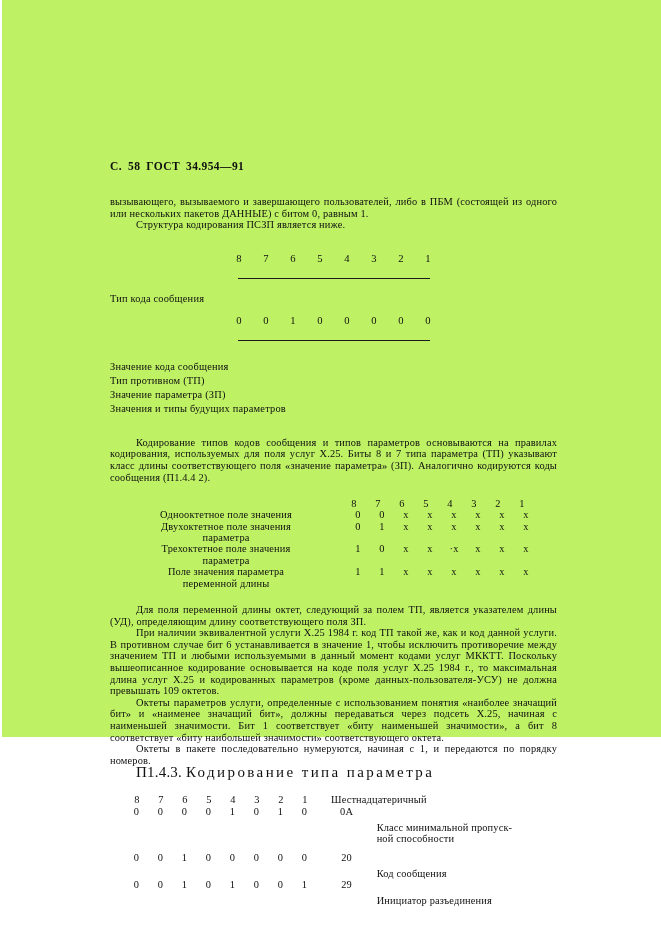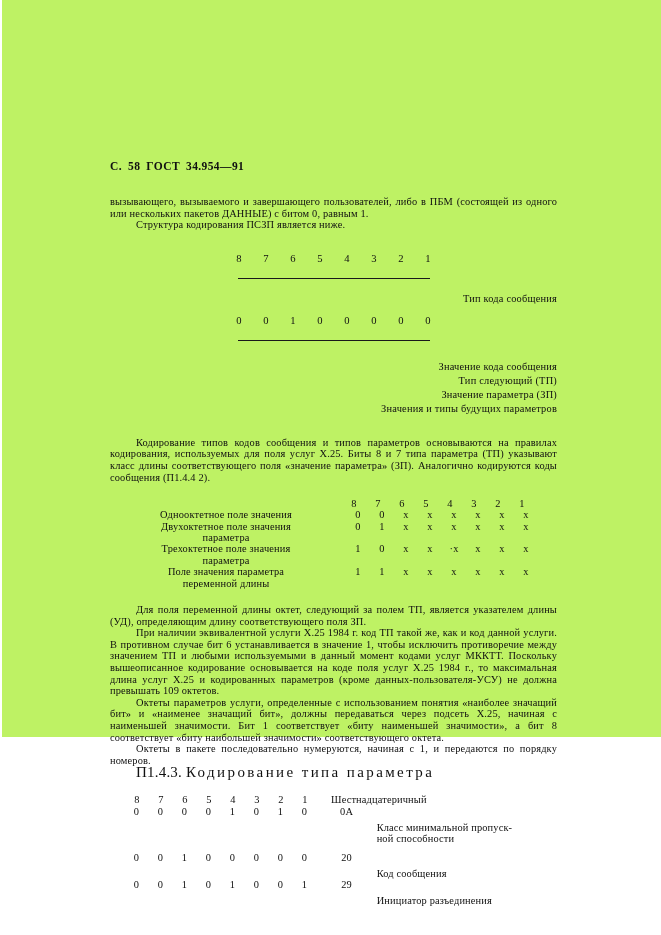--- a/index.html
+++ b/index.html
@@ -72,21 +72,21 @@
     width: 27px;
     text-align: center;
   }
   .bitdiagram .rule {
     height: 1px;
     background: #1a1a1a;
     width: 192px;
     margin: 4px auto 4px auto;
   }
   .centered-line {
-    text-align: right;
+    text-align: left;
     font-size: 10.4px;
     line-height: 13px;
     letter-spacing: 0.2px;
     font-family: Liberation Serif, serif;
   }
 
   
   .caption-stack .centered-line { line-height: 14px; }
 
   
@@ -208,21 +208,21 @@
       </div>
 
       <div class="spacer-sm"></div>
       <div class="rule"></div>
     </div>
 
     <div class="spacer-md"></div>
 
     <div class="caption-stack">
       <div class="centered-line">Значение кода сообщения</div>
-      <div class="centered-line">Тип следующий (ТП)</div>
+      <div class="centered-line">Тип противном (ТП)</div>
       <div class="centered-line">Значение параметра (ЗП)</div>
       <div class="centered-line">Значения и типы будущих параметров</div>
     </div>
 
     <div class="spacer-lg"></div>
 
     <p class="body-text indent">Кодирование типов кодов сообщения и типов параметров основываются на правилах кодирования, используемых для поля услуг Х.25. Биты 8 и 7 типа параметра (ТП) указывают класс длины соответствующего поля «значение параметра» (ЗП). Аналогично кодируются коды сообщения (П1.4.4 2).</p>
 
     <div class="spacer-md"></div>
 

